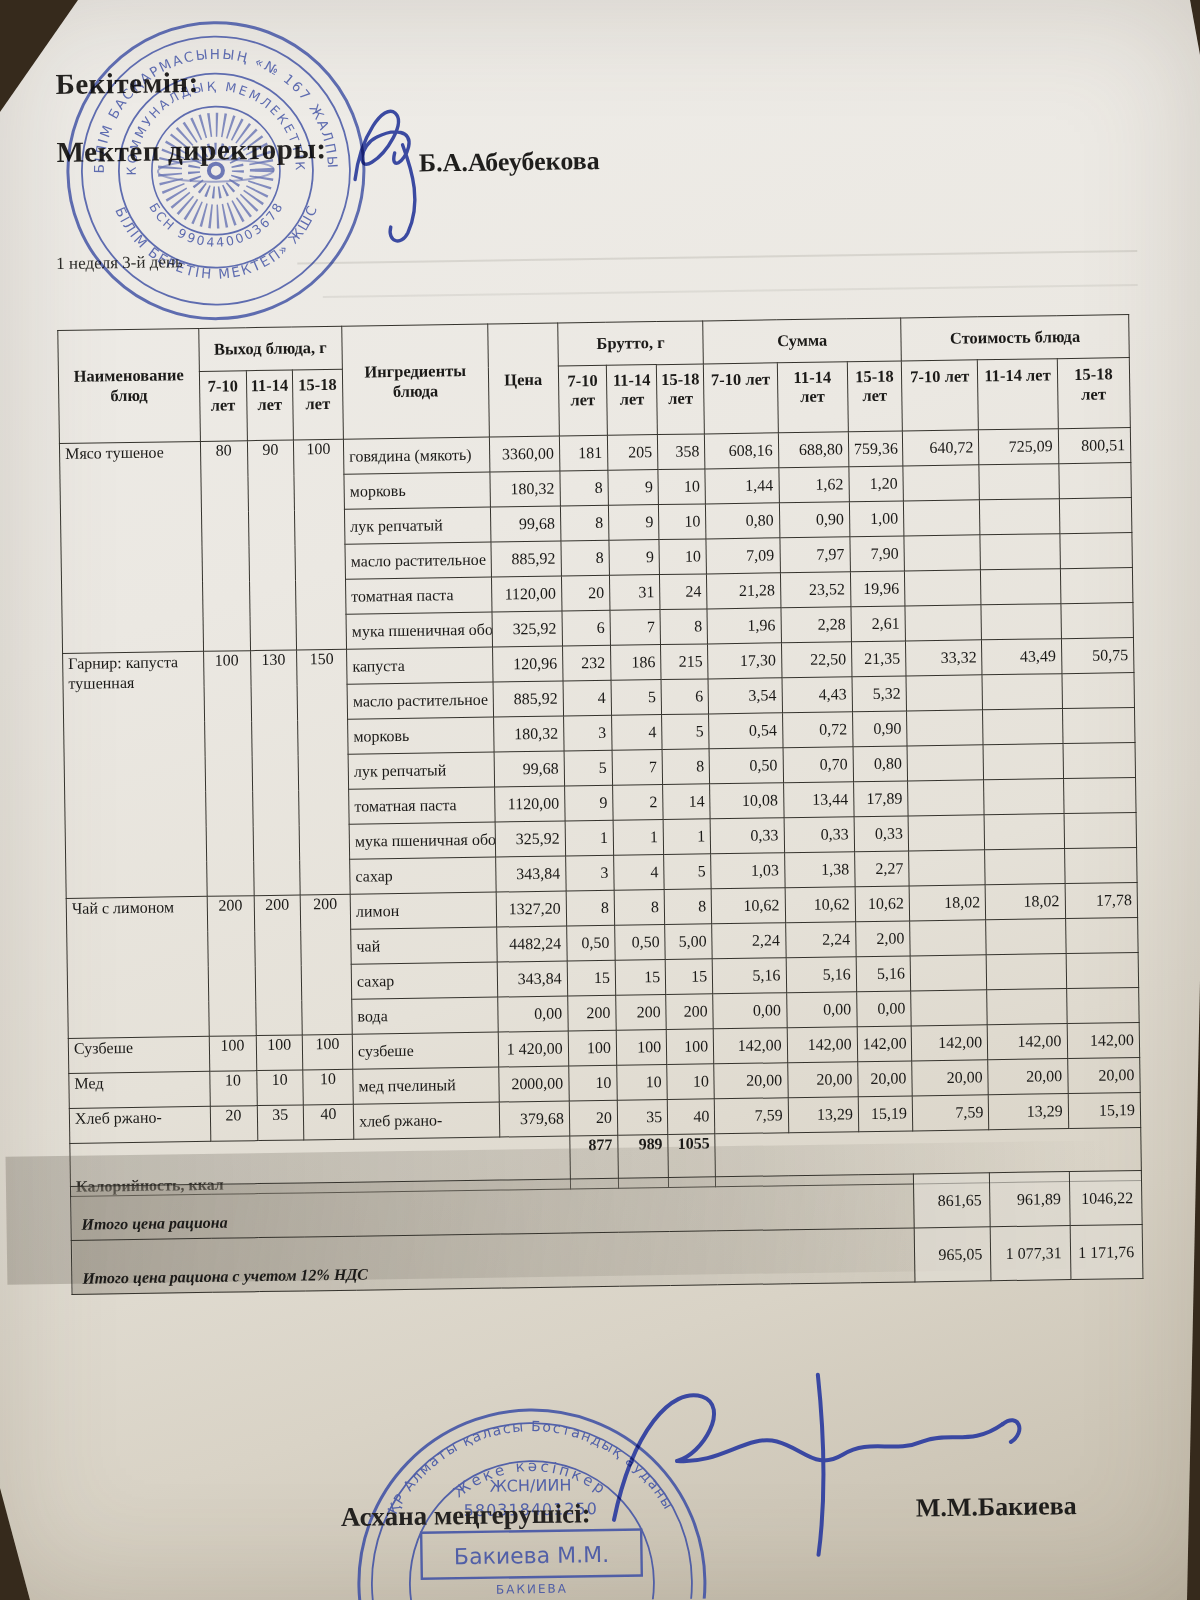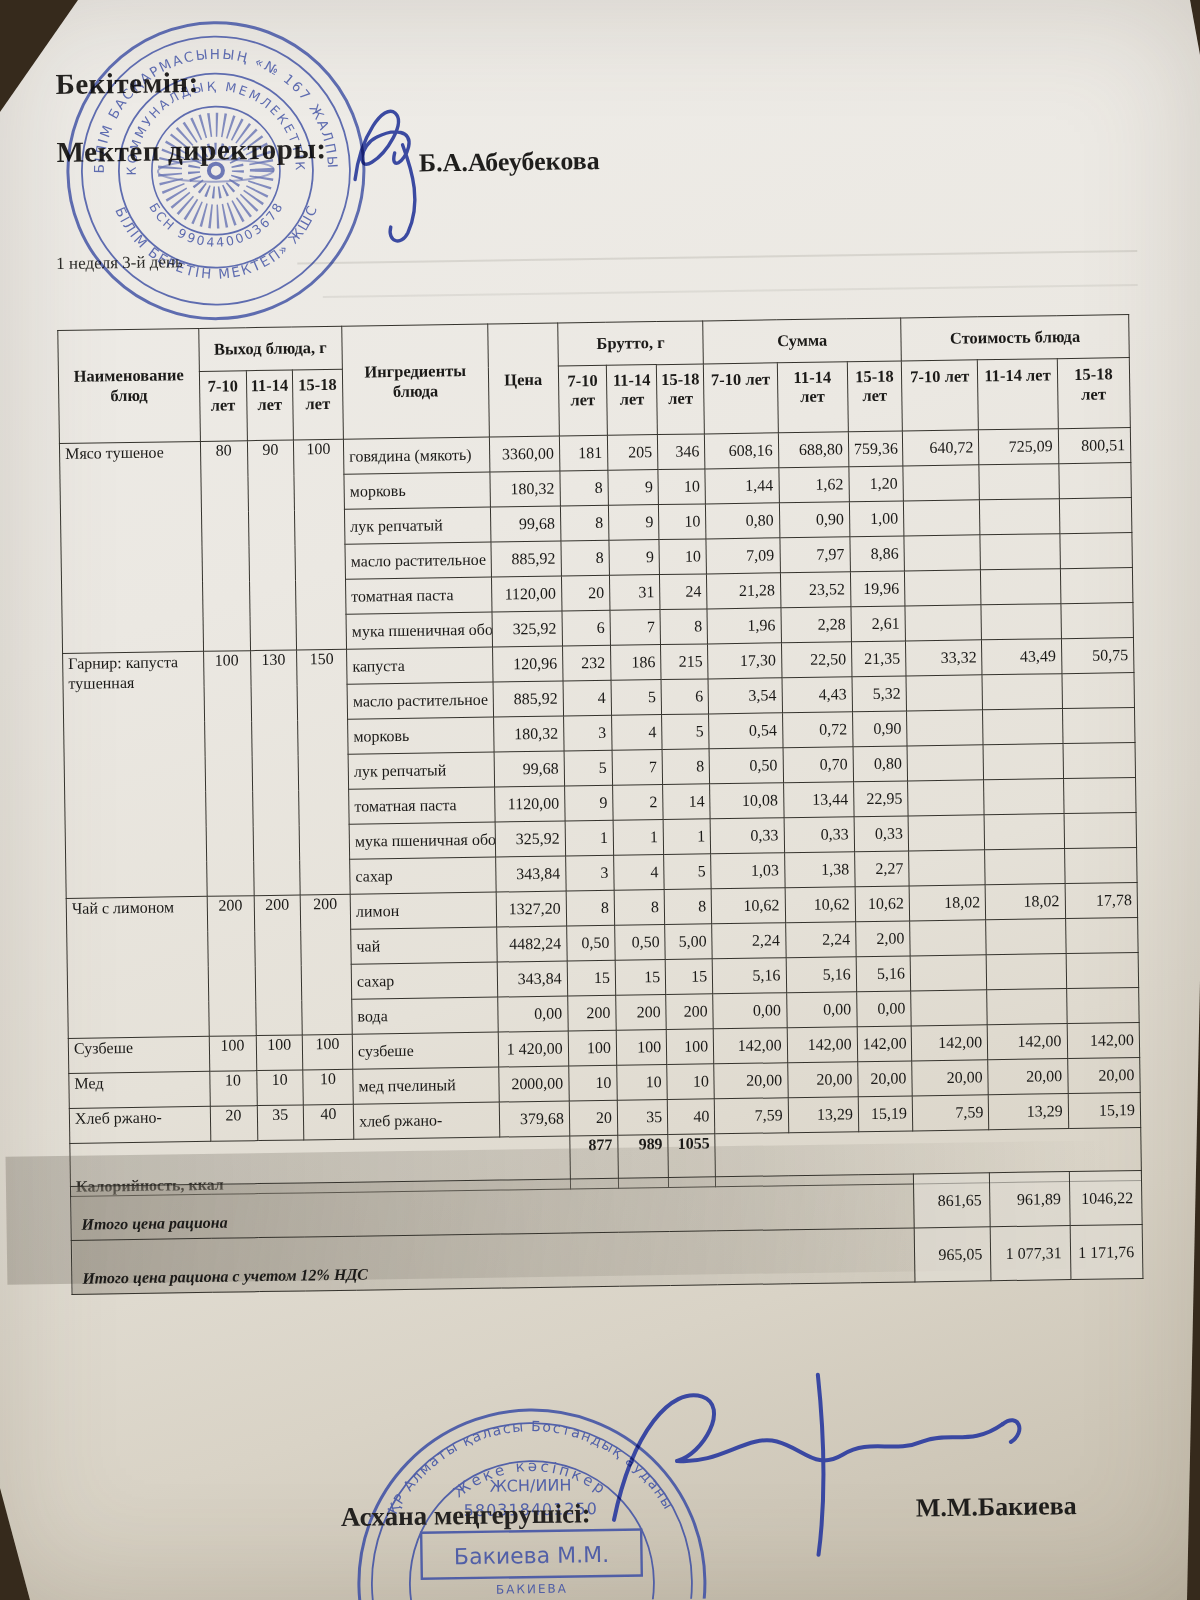--- a/index.html
+++ b/index.html
@@ -184,21 +184,21 @@
       <tbody id="table-body">
           <tr>
             <td class="dish-cell" rowspan="6">Мясо тушеное</td>
             <td class="out-cell" rowspan="6">80</td>
             <td class="out-cell" rowspan="6">90</td>
             <td class="out-cell" rowspan="6">100</td>
             <td class="ing-cell">говядина (мякоть)</td>
             <td class="num">3360,00</td>
             <td class="num">181</td>
             <td class="num">205</td>
-            <td class="num">346</td>
+            <td class="num">358</td>
             <td class="num">608,16</td>
             <td class="num">688,80</td>
             <td class="num">759,36</td>
             <td class="num cost">640,72</td>
             <td class="num cost">725,09</td>
             <td class="num cost">800,51</td>
           </tr>
           <tr>
             <td class="ing-cell">морковь</td>
             <td class="num">180,32</td>
@@ -226,21 +226,21 @@
             <td class="num cost nb"></td>
           </tr>
           <tr>
             <td class="ing-cell">масло растительное</td>
             <td class="num">885,92</td>
             <td class="num">8</td>
             <td class="num">9</td>
             <td class="num">10</td>
             <td class="num">7,09</td>
             <td class="num">7,97</td>
-            <td class="num">8,86</td>
+            <td class="num">7,90</td>
             <td class="num cost nb"></td>
             <td class="num cost nb"></td>
             <td class="num cost nb"></td>
           </tr>
           <tr>
             <td class="ing-cell">томатная паста</td>
             <td class="num">1120,00</td>
             <td class="num">20</td>
             <td class="num">31</td>
             <td class="num">24</td>
@@ -321,21 +321,21 @@
             <td class="num cost nb"></td>
           </tr>
           <tr>
             <td class="ing-cell">томатная паста</td>
             <td class="num">1120,00</td>
             <td class="num">9</td>
             <td class="num">2</td>
             <td class="num">14</td>
             <td class="num">10,08</td>
             <td class="num">13,44</td>
-            <td class="num">22,95</td>
+            <td class="num">17,89</td>
             <td class="num cost nb"></td>
             <td class="num cost nb"></td>
             <td class="num cost nb"></td>
           </tr>
           <tr>
             <td class="ing-cell">мука пшеничная обог</td>
             <td class="num">325,92</td>
             <td class="num">1</td>
             <td class="num">1</td>
             <td class="num">1</td>

